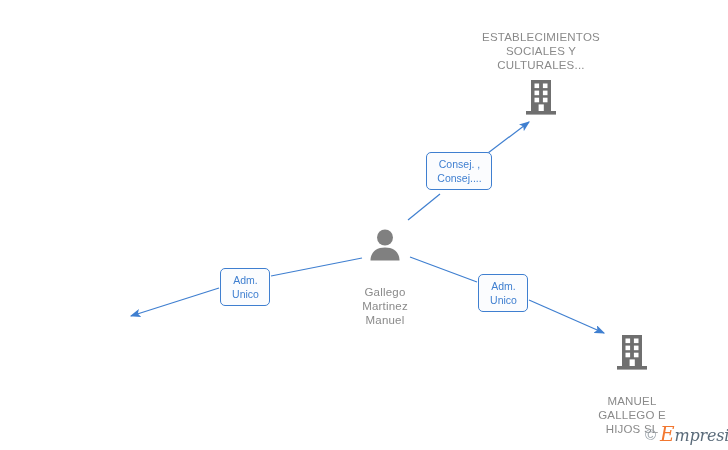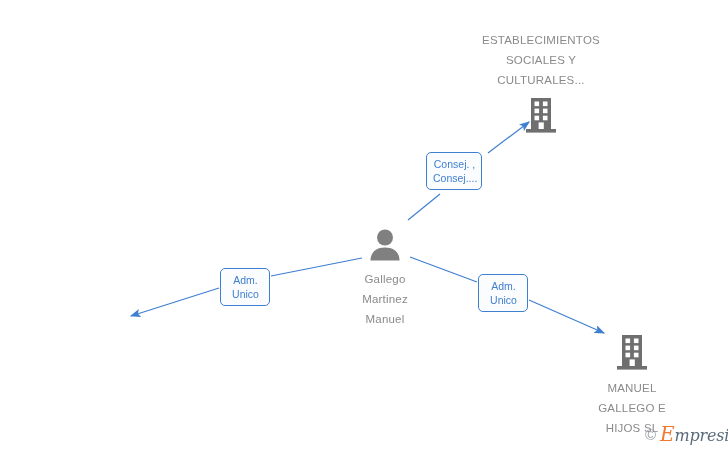--- a/index.html
+++ b/index.html
@@ -31,29 +31,29 @@
   .node {
     position: absolute;
     display: flex;
     flex-direction: column;
     align-items: center;
     text-align: center;
   }
   .node-label {
     color: #8a8a8a;
     font-size: 11.5px;
-    line-height: 20px;
+    line-height: 14px;
     letter-spacing: 0.2px;
     white-space: pre-line;
   }
   .node-label.top {
     margin-bottom: 6px;
   }
   .node-label.bottom {
-    margin-top: 7px;
+    margin-top: 23px;
   }
   .icon-wrap {
     display: block;
     line-height: 0;
   }
 
   
   #node-establecimientos {
     left: 466px;
     top: 30px;
@@ -85,21 +85,21 @@
     color: #3f7fd0;
     font-size: 10.5px;
     line-height: 14px;
     text-align: center;
     padding: 4px 5px 4px 6px;
     white-space: pre-line;
   }
   #edge-label-consej {
     left: 426px;
     top: 152px;
-    width: 56px;
+    width: 66px;
   }
   #edge-label-adm-left {
     left: 220px;
     top: 268px;
     width: 50px;
   }
   #edge-label-adm-right {
     left: 478px;
     top: 274px;
     width: 50px;

